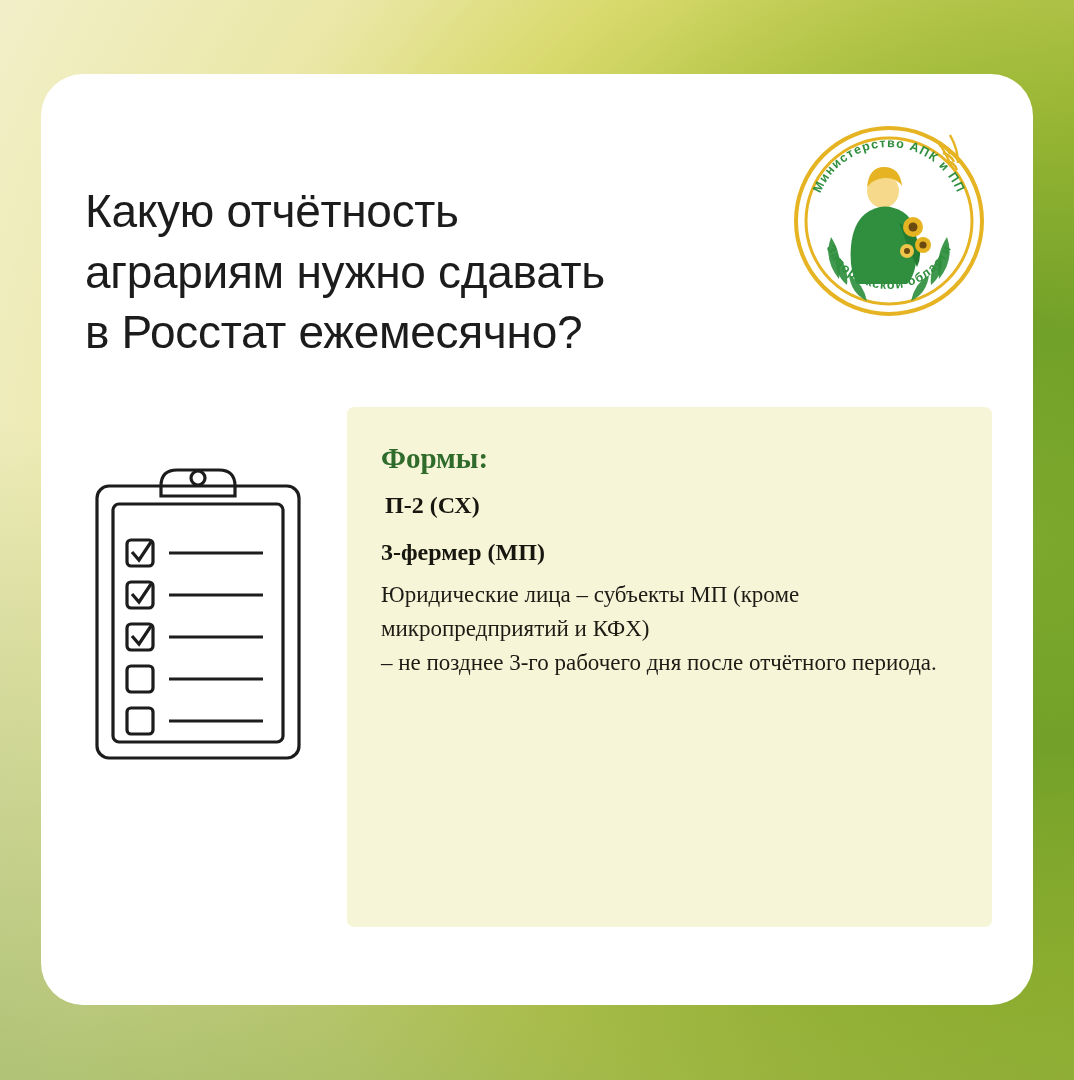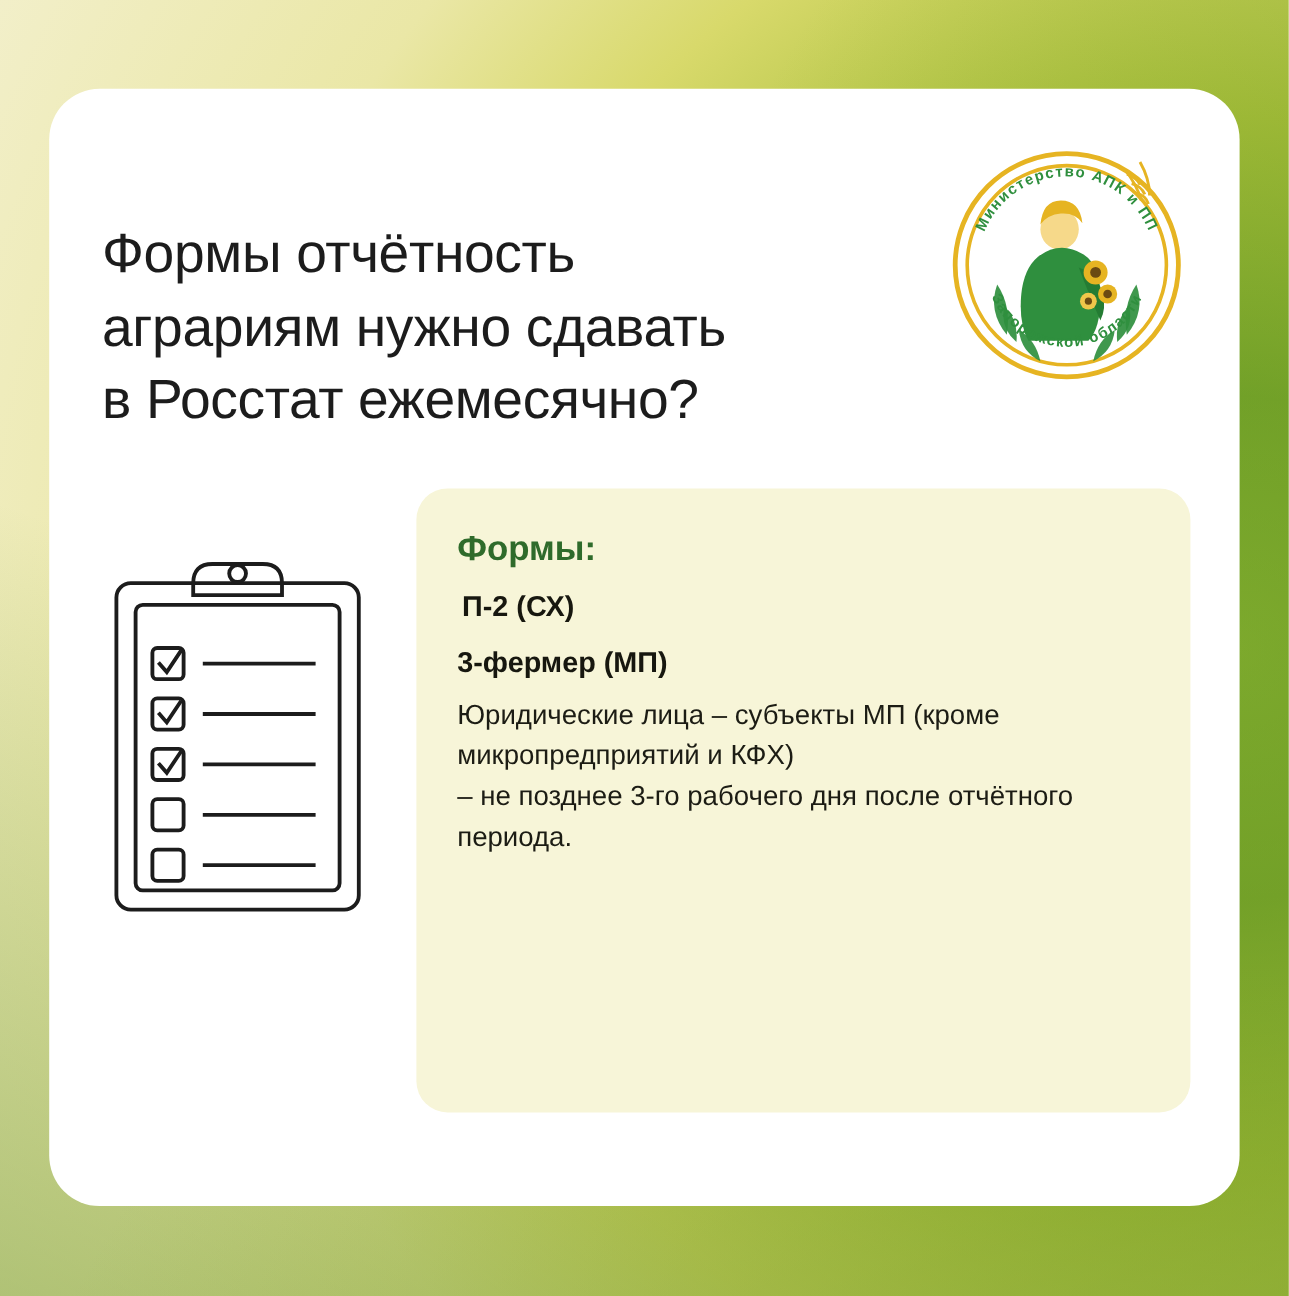--- a/index.html
+++ b/index.html
@@ -78,23 +78,24 @@
   .clipboard svg { display:block; width:100%; height:100%; }
 
   
   .panel {
     position: absolute;
     left: 306px;
     top: 333px;
     width: 645px;
     min-height: 520px;
     background: #f7f5d8;
-    border-radius: 26px;
+    border-radius: 7px;
     padding: 34px 34px 40px 34px;
     box-sizing: border-box;
+    font-family: Liberation Serif, serif;
   }
   .panel-title {
     font-size: 29px;
     font-weight: bold;
     color: #2f6b2b;
     margin: 0 0 14px 0;
     line-height: 1.2;
   }
   .form-code {
     font-size: 24px;
@@ -113,21 +114,21 @@
   .panel-para.tight { margin-bottom: 30px; }
   .form-code.second { margin-top: 16px; margin-left: 0; }
   .panel-para.last { margin-bottom: 0; }
 </style>
 </head>
 <body>
 
 <div class="poster">
   <div class="card">
 
-    <h1 class="headline">Формы отчётность
+    <h1 class="headline">Какую отчётность
 аграриям нужно сдавать
 в Росстат ежемесячно?</h1>
 
     <div class="emblem">
       <svg viewBox="0 0 204 204" xmlns="http://www.w3.org/2000/svg">
         <defs>
           <path id="arcTop" d="M 28,102 A 74,74 0 0 1 176,102"></path>
           <path id="arcBottom" d="M 34,102 A 68,68 0 0 0 170,102"></path>
         </defs>
         <circle cx="102" cy="102" r="93" fill="#ffffff" stroke="#e6b422" stroke-width="4"></circle>

